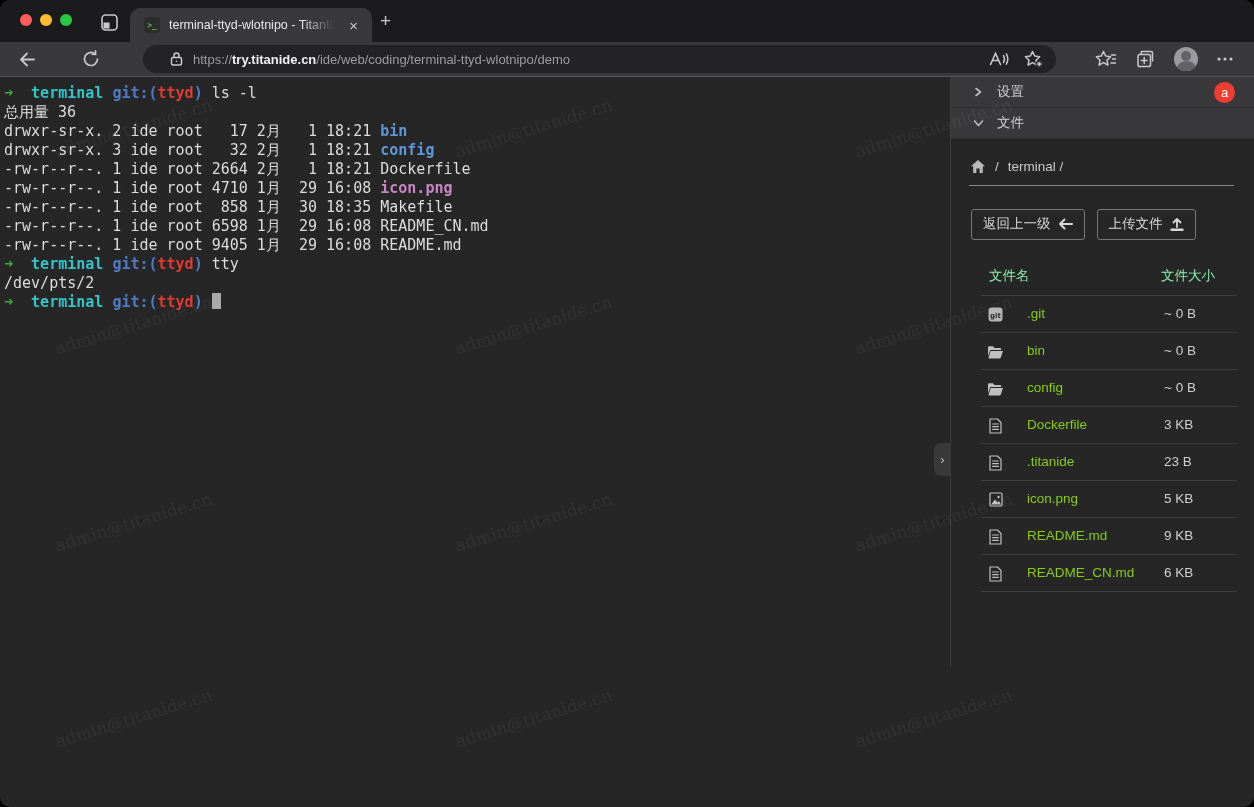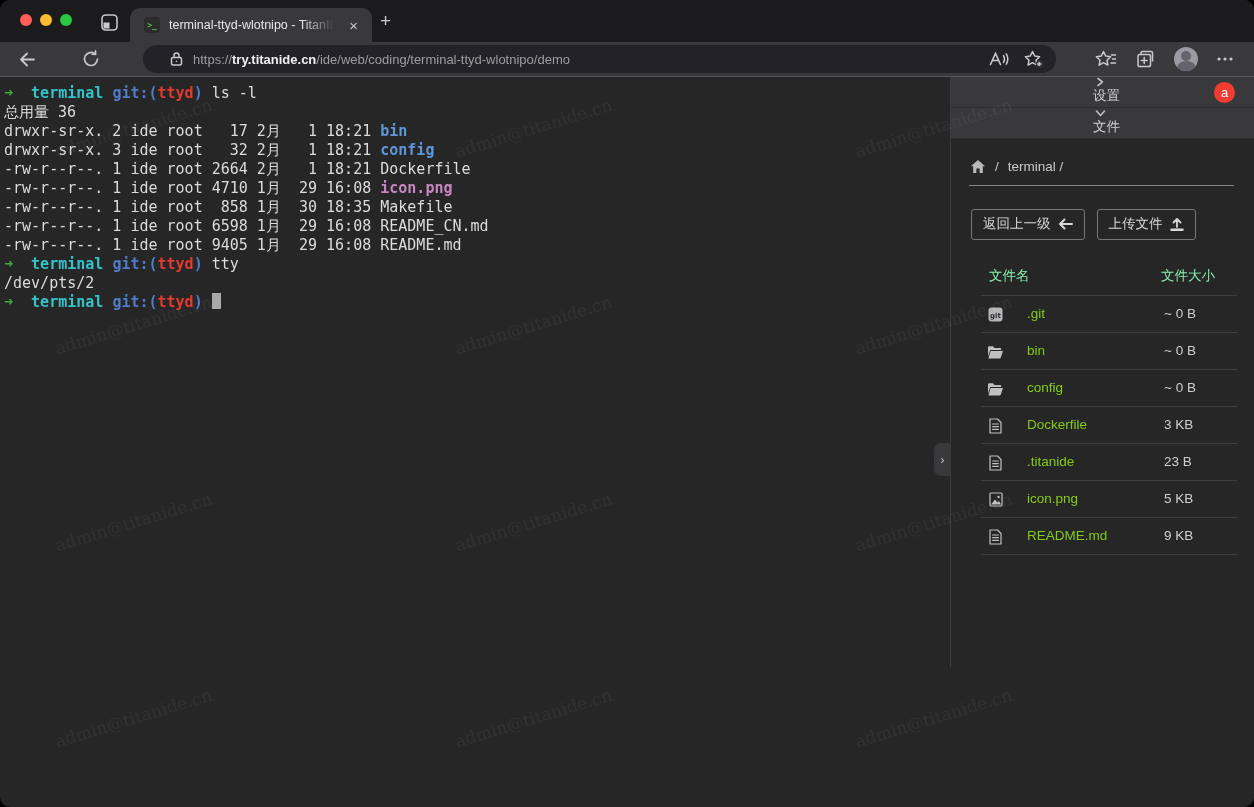--- a/index.html
+++ b/index.html
@@ -60,21 +60,21 @@
   .handle { position:absolute; left:-17px; top:366px; width:17px; height:33px;
             background:#39393b; border-radius:7px 0 0 7px; display:flex;
             align-items:center; justify-content:center; color:#bdbdbf;
             font-size:13px; }
 
   
   .sidebar { position:relative; width:304px; height:100%; background:#262626;
              border-left:1px solid #3c3c3e; color:#cfcfd1; }
   .sb-head { background:#39393b; }
   .sb-sec { height:31px; display:flex; align-items:center; padding:0 14px 0 22px;
-            font-size:13.5px; border-bottom:1px solid rgba(0,0,0,0.22); position:relative;flex-direction:column; }
+            font-size:13.5px; border-bottom:1px solid rgba(0,0,0,0.22); position:relative; }
   .sb-sec .chev { width:14px; margin-right:10px; display:flex; align-items:center; }
   .badge { position:absolute; right:19px; top:5px; width:21px; height:21px;
            border-radius:50%; color:#fff; font-size:13px; display:flex;
            align-items:center; justify-content:center; }
   .crumb { display:flex; align-items:center; gap:9px; margin:14px 20px 0 19px;
            font-size:13.5px; color:#c9c9cb; height:26px; }
   .crumb-rule { margin:6px 20px 0 18px; border-bottom:1px solid #87878a; }
   .sb-btns { display:flex; gap:12px; margin:23px 0 0 20px; }
   .sb-btn { display:flex; align-items:center; gap:7px; border:1px solid #77777c;
             border-radius:3px; background:transparent; color:#d8d8da;
@@ -311,20 +311,30 @@
             <div class="file-row">
               <span class="f-icon">
                 <svg width="13" height="16" viewBox="0 0 13 16" fill="none" stroke="#c0c0c2" stroke-width="1.2">
                   <path d="M1 1 H8.5 L12 4.5 V15 H1 Z" stroke-linejoin="round"></path>
                   <path d="M3.2 6 H9.8 M3.2 8.7 H9.8 M3.2 11.4 H9.8"></path>
                 </svg>
               </span>
               <span class="f-name">README.md</span>
               <span class="f-size">9 KB</span>
             </div>
+            <div class="file-row">
+              <span class="f-icon">
+                <svg width="13" height="16" viewBox="0 0 13 16" fill="none" stroke="#c0c0c2" stroke-width="1.2">
+                  <path d="M1 1 H8.5 L12 4.5 V15 H1 Z" stroke-linejoin="round"></path>
+                  <path d="M3.2 6 H9.8 M3.2 8.7 H9.8 M3.2 11.4 H9.8"></path>
+                </svg>
+              </span>
+              <span class="f-name">README_CN.md</span>
+              <span class="f-size">6 KB</span>
+            </div>
           </div>
         <div class="row-end"></div>
       </div>
     </div>
   </div>
 
   <div class="wm-layer" id="wm-layer">
       <span class="wm" style="left: 52px; top: 118px;">admin@titanide.cn</span>
       <span class="wm" style="left: 452px; top: 118px;">admin@titanide.cn</span>
       <span class="wm" style="left: 852px; top: 118px;">admin@titanide.cn</span>

